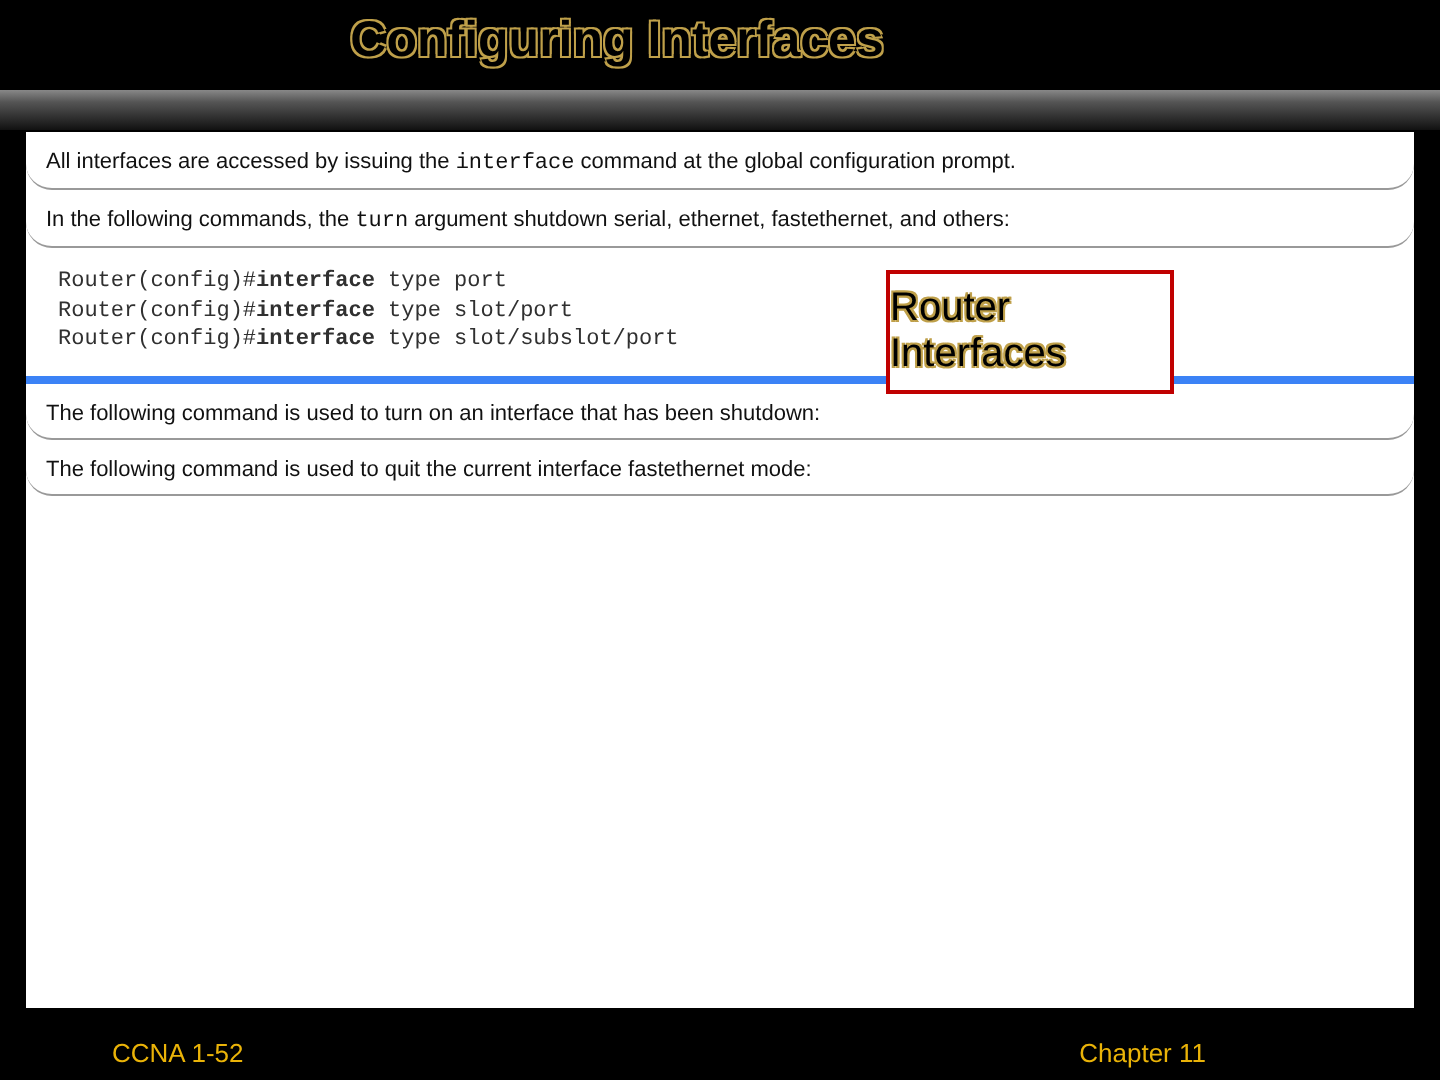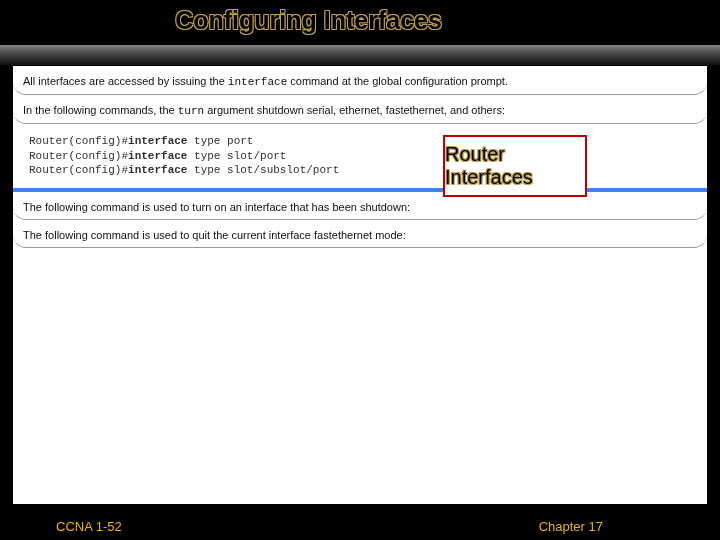--- a/index.html
+++ b/index.html
@@ -140,16 +140,16 @@
 
 
   </div>
 
   <div class="callout-box">
     <span>Router Interfaces</span>
   </div>
 
   <div class="footer">
     <span>CCNA 1-52</span>
-    <span>Chapter 17</span>
+    <span>Chapter 11</span>
   </div>
 
 </div>
 
 </body></html>

